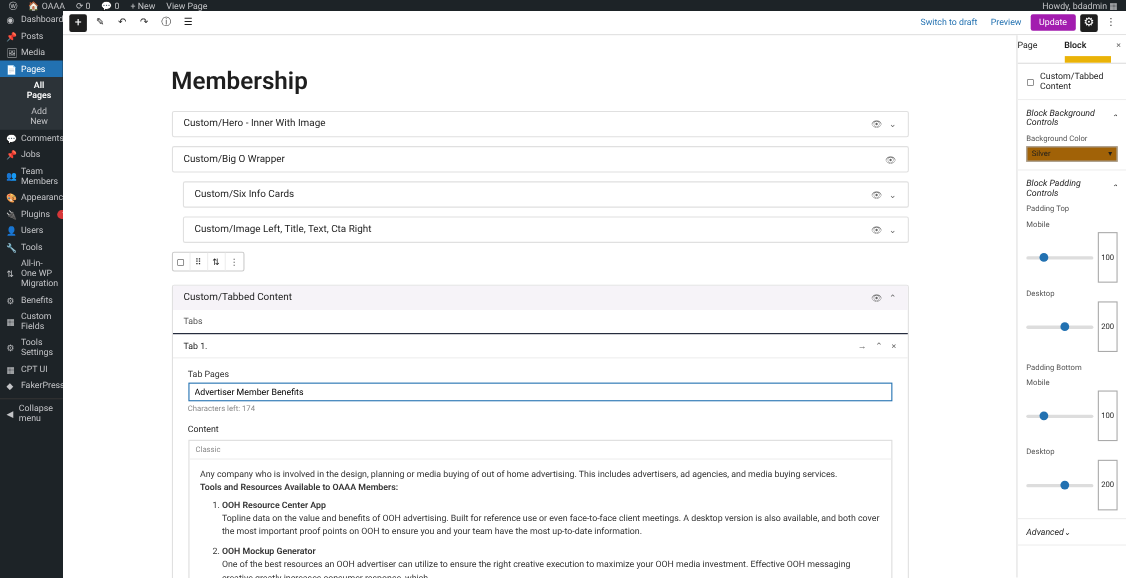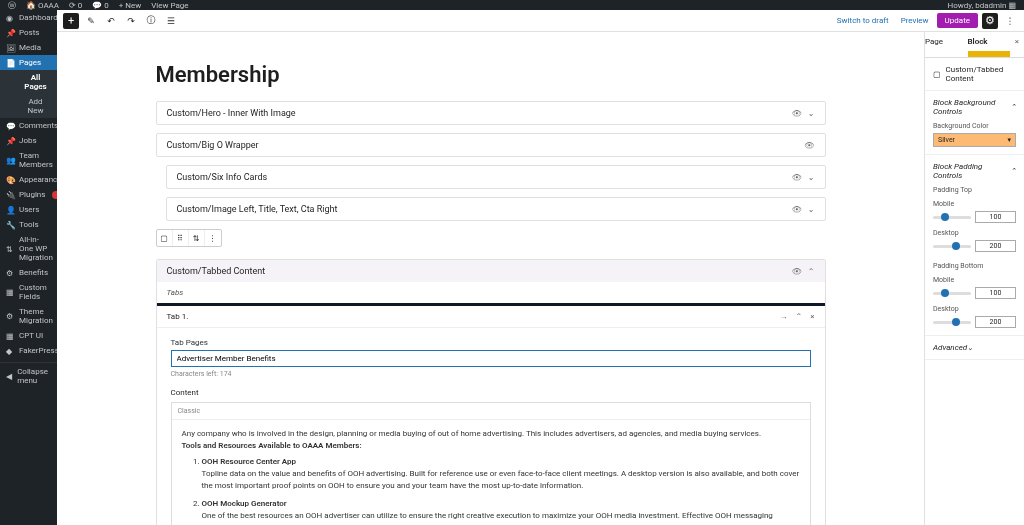--- a/index.html
+++ b/index.html
@@ -42,21 +42,21 @@
 .block-controls span { cursor: pointer; }
 
 
 .block-toolbar { display: inline-flex; border: 1px solid #ccc; border-radius: 2px; background: #fff; margin-bottom: 6px; }
 .block-toolbar .tb-btn { width: 16px; height: 16px; display: flex; align-items: center; justify-content: center; border-right: 1px solid #eee; cursor: pointer; font-size: 8px; }
 .block-toolbar .tb-btn:last-child { border-right: none; }
 
 
 .tabbed-inner { border: 1px solid #e0e0e0; border-radius: 2px; margin-top: 6px; }
 .tabbed-header { background: #f6f3f8; padding: 6px 10px; font-size: 9px; display:flex; justify-content:space-between; align-items:center; }
-.tabs-bar { border-bottom: 3px solid #0f172a; padding: 6px 10px; font-size: 8px; color: #555; font-style: italic; }
+.tabs-bar { border-bottom: 1px solid #0f172a; padding: 6px 10px; font-size: 8px; color: #555; }
 .tab-row { padding: 6px 10px; display: flex; justify-content: space-between; align-items: center; font-size: 8px; border-bottom: 1px solid #eee; }
 .tab-row .tab-actions { display: flex; gap: 8px; color: #666; }
 .tab-body { padding: 10px 14px; }
 .field-label { font-size: 8px; color: #333; margin-bottom: 3px; }
 .text-input { width: 100%; border: 1px solid #2271b1; padding: 3px 5px; font-size: 8px; outline: none; }
 .chars { font-size: 7px; color: #888; margin-top: 3px; }
 .content-label { font-size: 8px; margin-top: 10px; margin-bottom: 5px; }
 .editor-box { border: 1px solid #ddd; }
 .editor-classic-bar { border-bottom: 1px solid #eee; padding: 4px 6px; font-size: 7px; color: #888; }
 .editor-content { padding: 8px 10px; font-size: 8px; line-height: 1.5; color: #333; height: 130px; overflow-y: auto; }
@@ -68,25 +68,25 @@
 .settings { position: absolute; top: 32px; right: 0; width: 100px; bottom: 0; border-left: 1px solid #e0e0e0; background: #fff; overflow-y: auto; font-size: 8px; }
 .settings-tabs { display: flex; border-bottom: 1px solid #ddd; }
 .settings-tabs .tab { flex: 1; text-align: left; padding: 5px 0; cursor: pointer; }
 .settings-tabs .tab.active { border-bottom: 6px solid #eab308; font-weight: 600; }
 .settings-close { width: 14px; text-align: center; cursor: pointer; padding: 5px 0; color: #666; }
 .panel-row { padding: 7px 8px; border-bottom: 1px solid #eee; display: flex; align-items: center; gap: 5px; }
 .panel-section { padding: 7px 8px; border-bottom: 1px solid #eee; }
 .panel-section-h { display: flex; align-items: center; font-weight: 400; cursor: pointer; font-style: italic; }
 .panel-section-h .chev { font-size: 7px; }
 .control-label { font-size: 7px; color: #555; margin-top: 6px; }
-.select-box { width: 100%; border: 1px solid #aaa; padding: 2px 4px; font-size: 7px; margin-top: 3px; background: #fdba74; display: flex; justify-content: space-between; }
+.select-box { width: 100%; border: 1px solid #aaa; padding: 2px 4px; font-size: 7px; margin-top: 3px; background: #a16207; display: flex; justify-content: space-between; }
 .slider-row { display: flex; align-items: center; gap: 4px; margin-top: 3px; }
 .slider-track { flex: 1; height: 3px; background: #ddd; border-radius: 2px; position: relative; }
 .slider-thumb { width: 8px; height: 8px; background: #2271b1; border-radius: 50%; position: absolute; top: -3px; }
-.slider-val { width: 41px; border: 1px solid #aaa; text-align: center; font-size: 7px; padding: 1px 0; }
+.slider-val { width: 18px; border: 1px solid #aaa; text-align: center; font-size: 7px; padding: 18px 0; }
 </style>
 </head>
 <body>
 
 <div class="adminbar">
   <div class="adminbar-left">
     <span>ⓦ</span>
     <a>🏠 <span>OAAA</span></a>
     <a>⟳ <span>0</span></a>
     <a>💬 <span>0</span></a>
@@ -155,21 +155,21 @@
   <div class="menu-item">
       <span class="dashicon">⚙</span>
       <span>Benefits</span>
     </div>
   <div class="menu-item">
       <span class="dashicon">▦</span>
       <span>Custom Fields</span>
     </div>
   <div class="menu-item">
       <span class="dashicon">⚙</span>
-      <span>Theme Migration</span>
+      <span>Tools Settings</span>
     </div>
   <div class="menu-item">
       <span class="dashicon">▦</span>
       <span>CPT UI</span>
     </div>
   <div class="menu-item">
       <span class="dashicon">◆</span>
       <span>FakerPress</span>
     </div>
   <div class="collapse">

